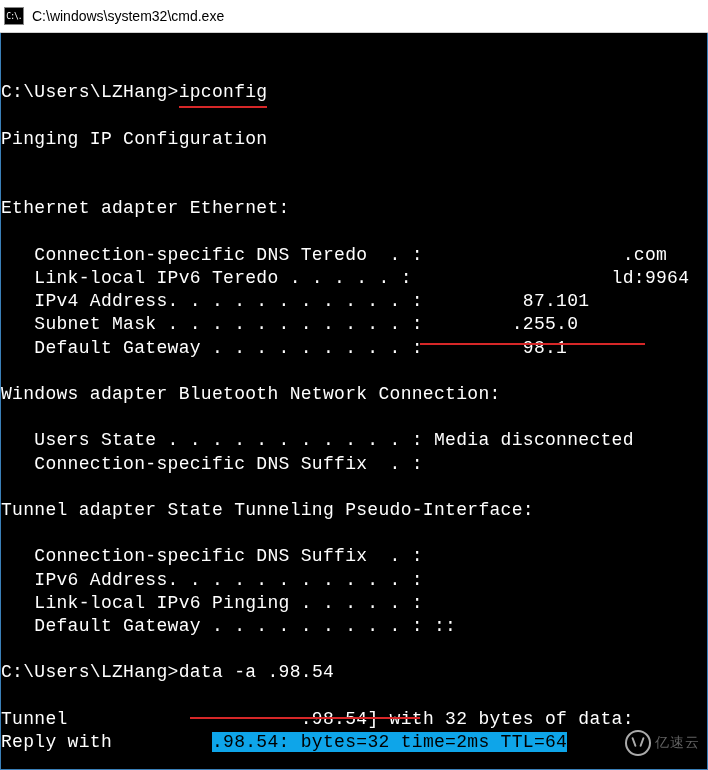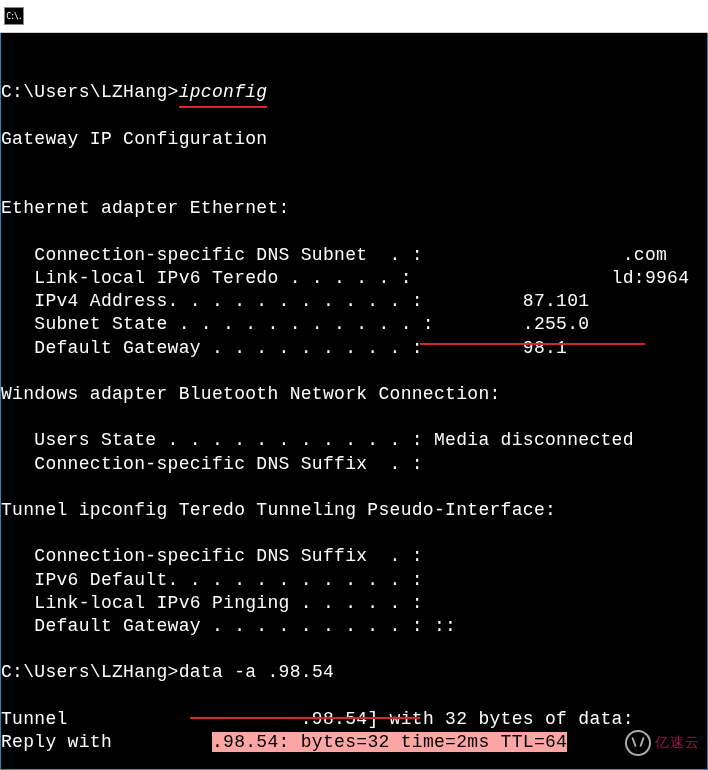--- a/index.html
+++ b/index.html
@@ -51,38 +51,37 @@
     border-left: 1px solid #3a7fb8;
     border-right: 1px solid #3a7fb8;
     border-bottom: 1px solid #3a7fb8;
     white-space: pre;
     overflow: hidden;
     letter-spacing: 0.3px;
   }
   .underline-red {
     position: relative;
     display: inline-block;
-    font-style: italic;
   }
   .underline-red::after {
     content: "";
     position: absolute;
     left: 0;
     right: 0;
     bottom: -3px;
     height: 2px;
     background: #d62728;
   }
   .underline-red-long {
     position: absolute;
     height: 2px;
     background: #d62728;
   }
   .hl-yellow {
-    background: #fca5a5;
+    background: #0ea5e9;
     color: #000;
   }
   .watermark {
     position: absolute;
     right: 8px;
     bottom: 14px;
     display: flex;
     align-items: center;
     gap: 4px;
     opacity: 0.85;
@@ -97,60 +96,61 @@
   .watermark-circle::before,
   .watermark-circle::after {
     content: "";
     position: absolute;
     background: #c9c9c9;
     border-radius: 2px;
   }
   .watermark-circle::before { width: 2px; height: 10px; top: 5px; left: 6px; transform: rotate(-20deg);}
   .watermark-circle::after  { width: 2px; height: 10px; top: 5px; right: 6px; transform: rotate(20deg);}
   .watermark-text {
-    color: #be185d;
+    color: #737373;
     font-size: 14px;
     letter-spacing: 1px;
   }
   .terminal-wrap { position: relative; }
 </style>
 </head>
 <body>
 
 <div class="titlebar">
   <div class="titlebar-icon">
     <span class="titlebar-icon-text">C:\.</span>
   </div>
+  <span class="titlebar-title">C:\windows\system32\cmd.exe</span>
 </div>
 
 <div class="terminal-wrap">
 <div class="terminal">
 <span></span>
 <span>C:\Users\LZHang&gt;</span><span class="underline-red">ipconfig</span>
 <span></span>
-<span>Gateway IP Configuration</span>
+<span>Pinging IP Configuration</span>
 <span></span>
 <span></span>
 <span>Ethernet adapter Ethernet:</span>
 <span></span>
-<span>   Connection-specific DNS Subnet  . :                  .com</span>
+<span>   Connection-specific DNS Teredo  . :                  .com</span>
 <span>   Link-local IPv6 Teredo . . . . . :                  ld:9964</span>
 <span>   IPv4 Address. . . . . . . . . . . :         87.101</span>
-<span>   Subnet State . . . . . . . . . . . :        .255.0</span>
+<span>   Subnet Mask . . . . . . . . . . . :        .255.0</span>
 <span>   Default Gateway . . . . . . . . . :         98.1</span>
 <span></span>
 <span>Windows adapter Bluetooth Network Connection:</span>
 <span></span>
 <span>   Users State . . . . . . . . . . . : Media disconnected</span>
 <span>   Connection-specific DNS Suffix  . :</span>
 <span></span>
-<span>Tunnel ipconfig Teredo Tunneling Pseudo-Interface:</span>
+<span>Tunnel adapter State Tunneling Pseudo-Interface:</span>
 <span></span>
 <span>   Connection-specific DNS Suffix  . :</span>
-<span>   IPv6 Default. . . . . . . . . . . :</span>
+<span>   IPv6 Address. . . . . . . . . . . :</span>
 <span>   Link-local IPv6 Pinging . . . . . :</span>
 <span>   Default Gateway . . . . . . . . . : ::</span>
 <span></span>
 <span>C:\Users\LZHang&gt;</span><span>data -a </span><span>.98.54</span>
 <span></span>
 <span>Tunnel </span><span>                    </span><span>.98.54] with 32 bytes of data:</span>
 <span>Reply with </span><span>        </span><span class="hl-yellow">.98.54: bytes=32 time=2ms TTL=64</span>
 </div>
 
 <div class="underline-red-long" style="left:420px;top:310px;width:225px;"></div>

